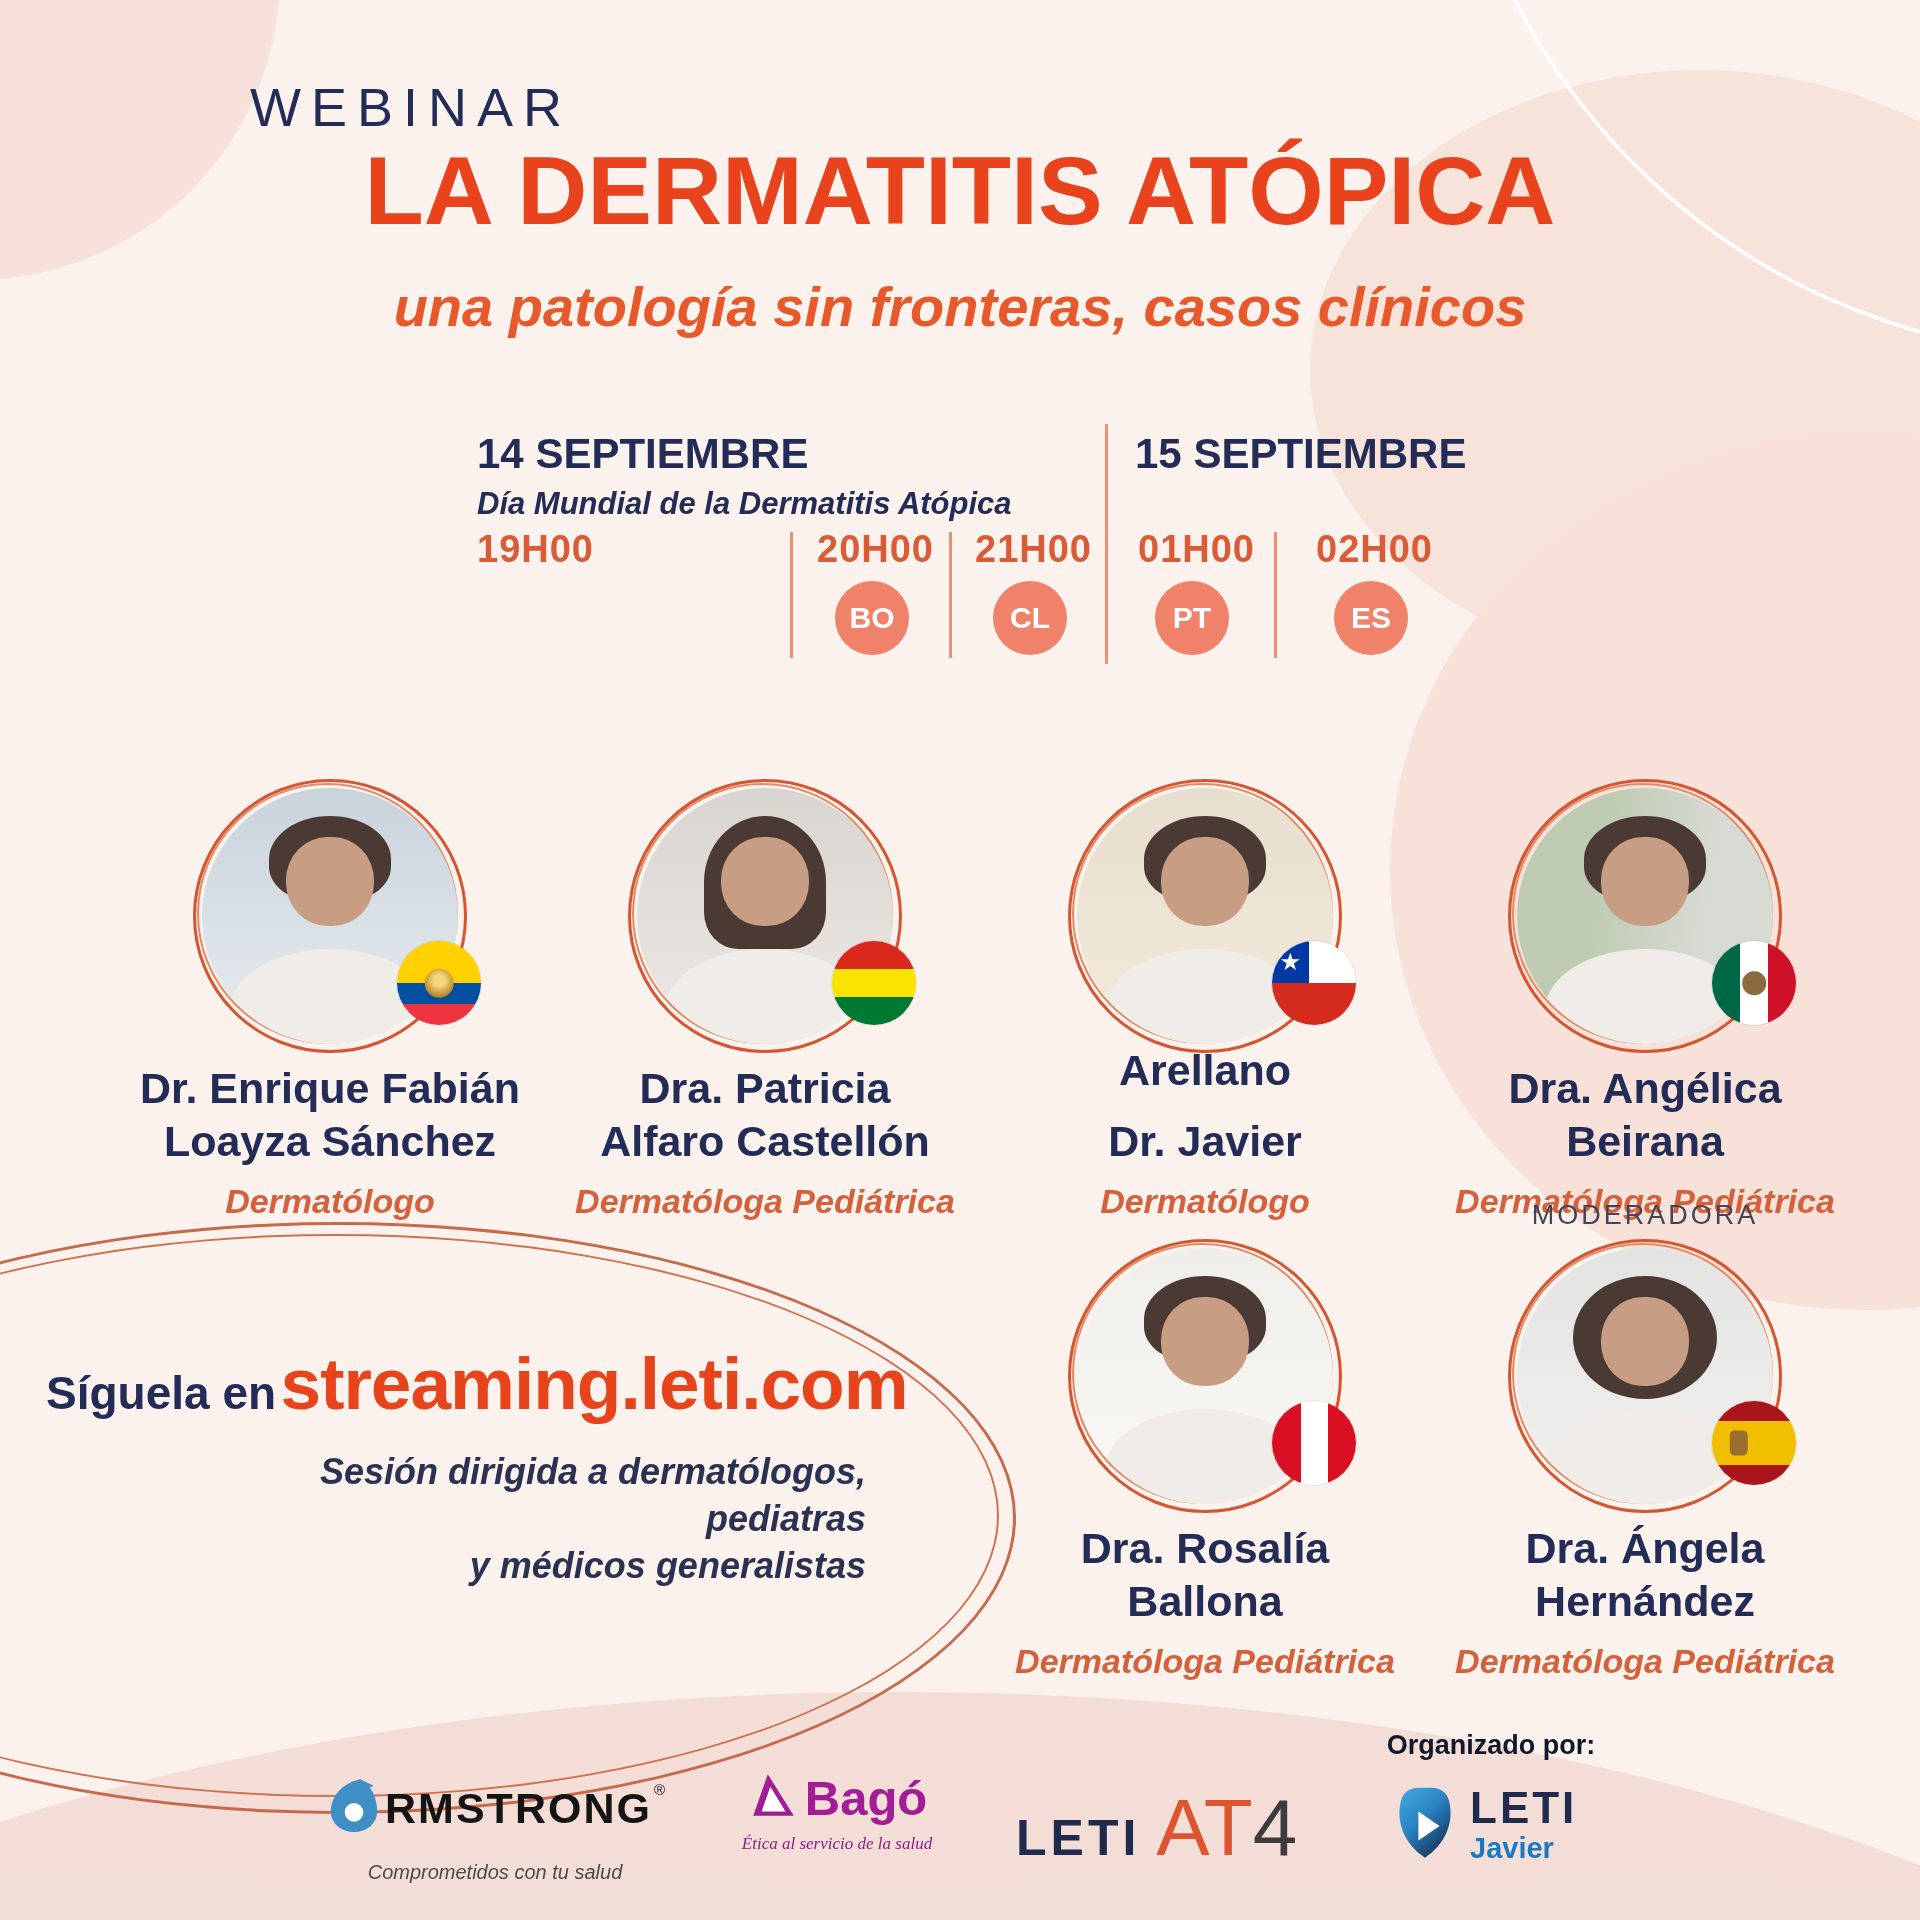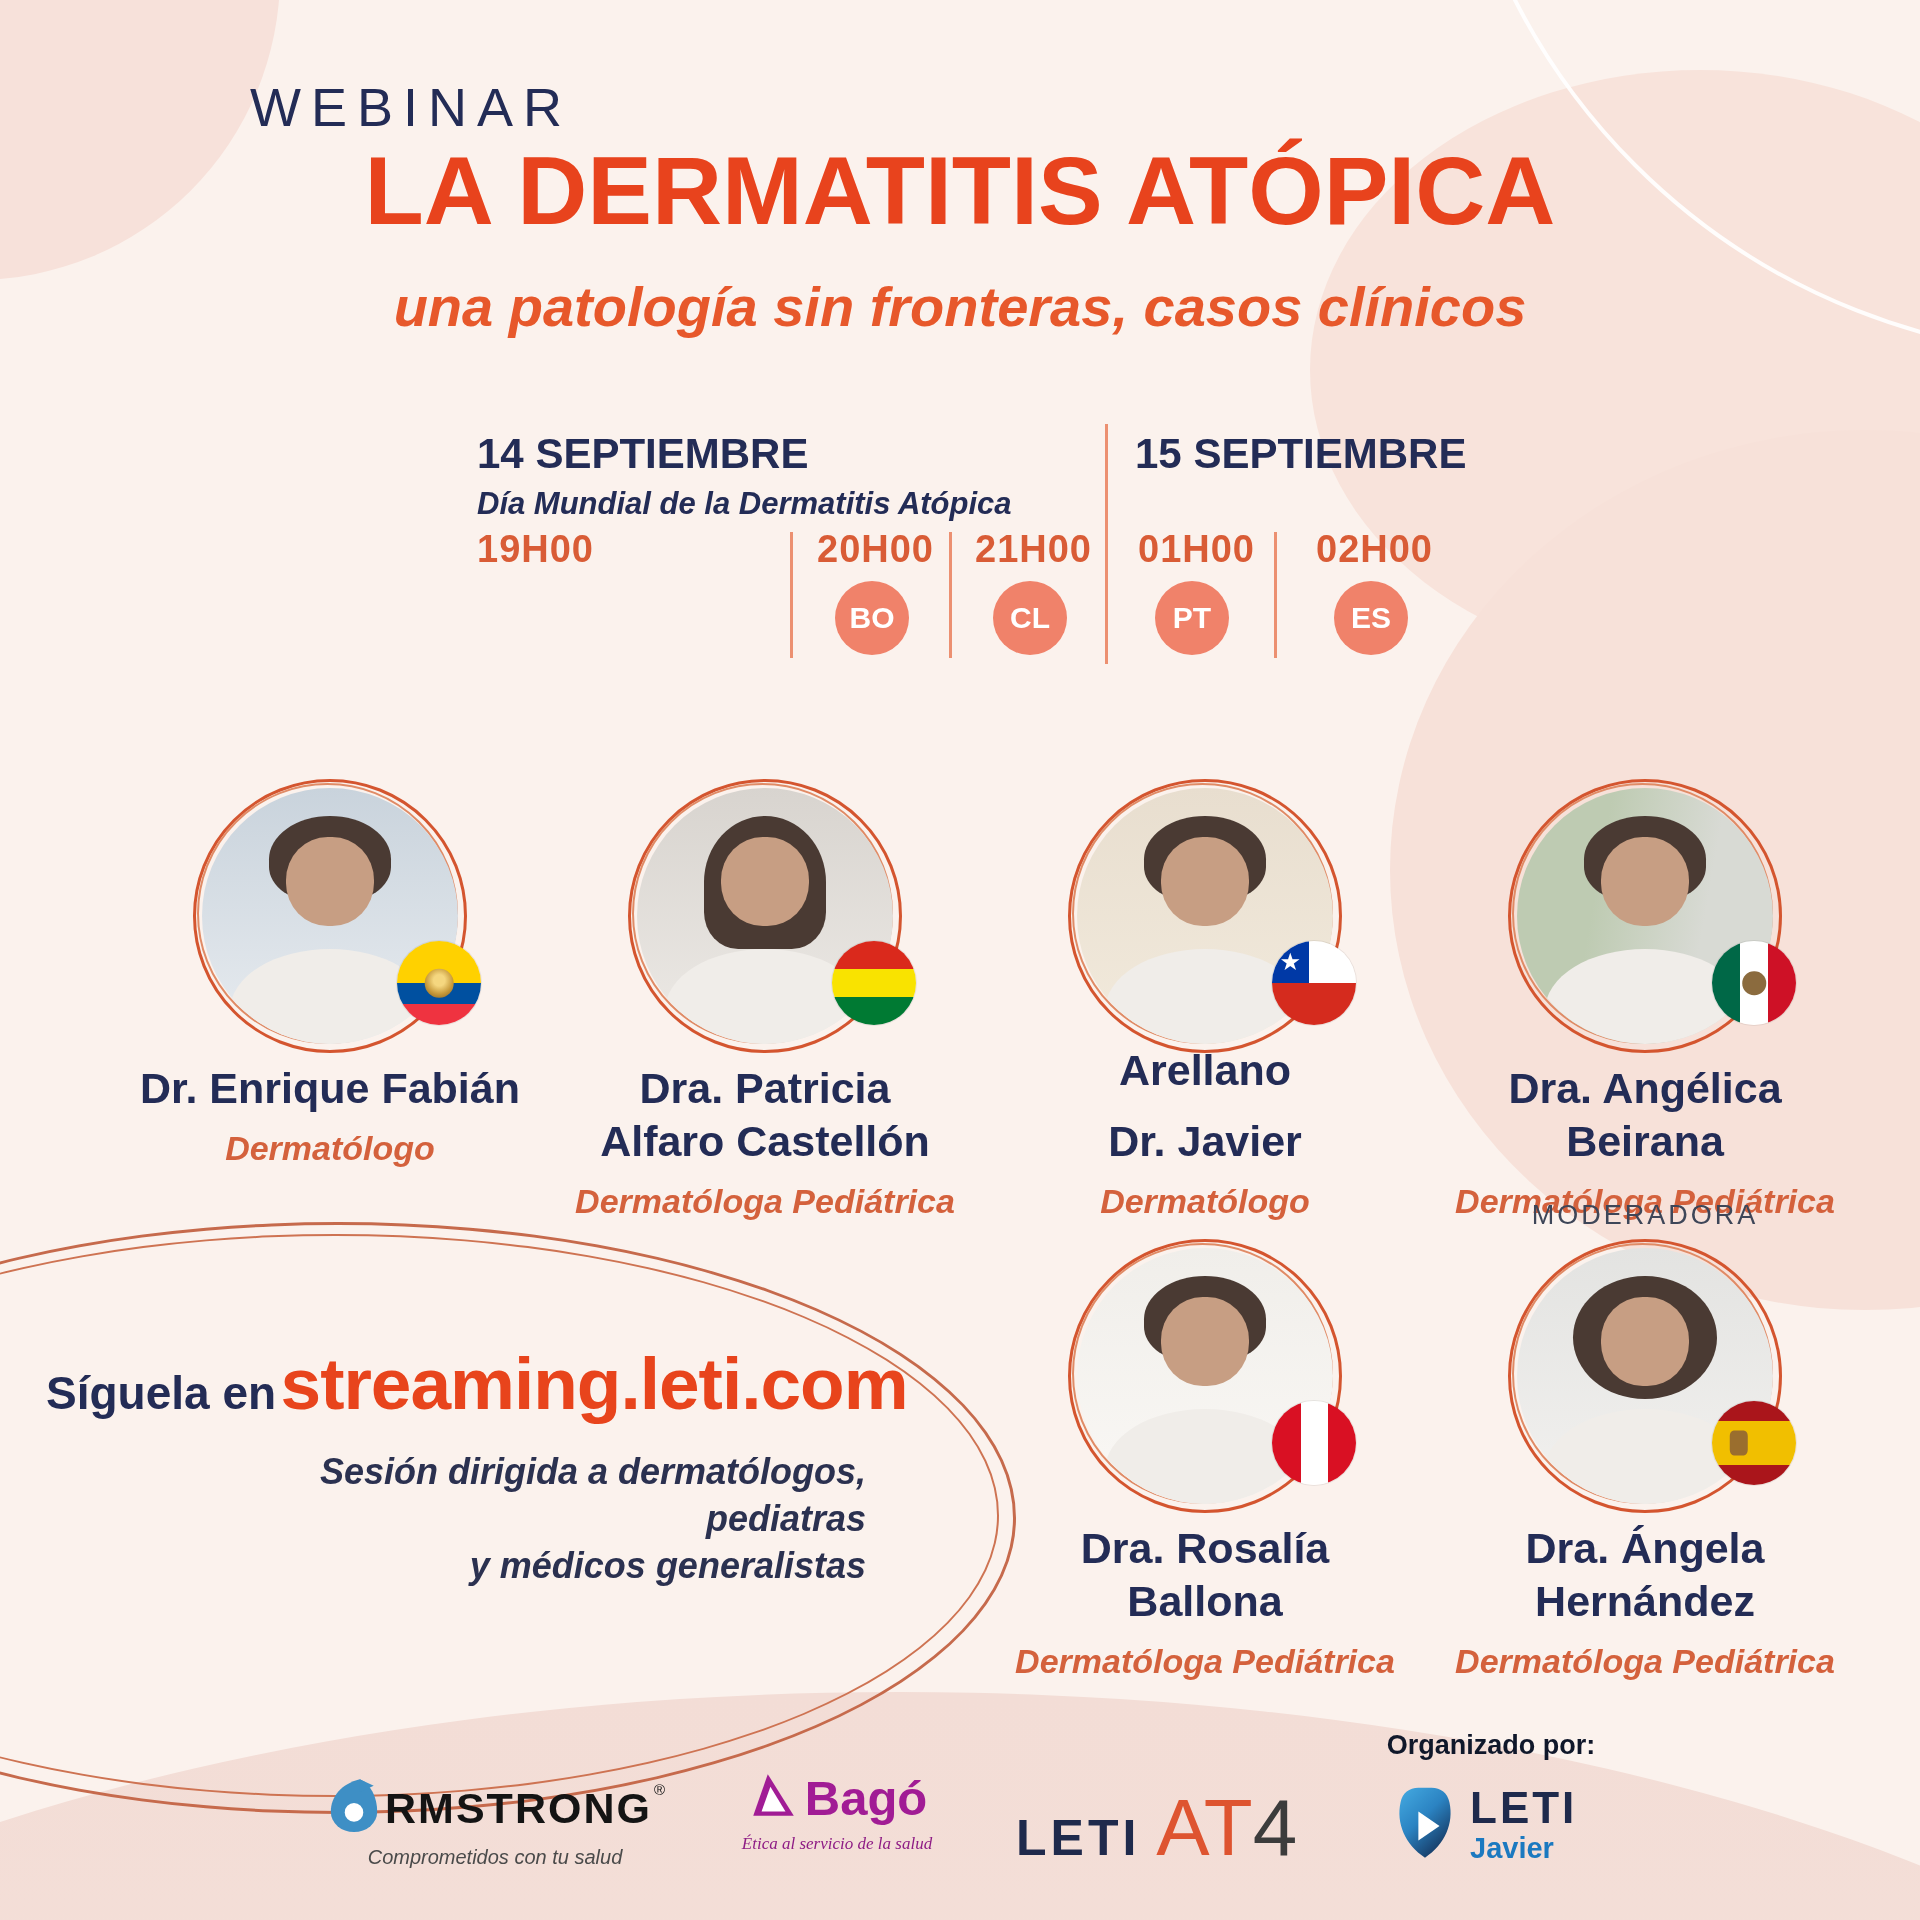--- a/index.html
+++ b/index.html
@@ -114,21 +114,21 @@
               font-size:36px;font-style:italic;font-weight:600;color:#2B3150;line-height:47px;}
 
   
   .organized{position:absolute;left:1386px;top:1730px;width:210px;text-align:center;
              font-size:27px;font-weight:700;color:#0f172a;}
   .logo{position:absolute;}
   .logo-armstrong{left:330px;top:1777px;width:330px;text-align:center;}
   .arm-row{display:flex;align-items:center;justify-content:center;gap:2px;}
   .arm-text{font-size:43px;font-weight:700;color:#141414;letter-spacing:2px;}
   .arm-reg{font-size:15px;color:#141414;align-self:flex-start;margin-top:4px;}
-  .arm-tag{margin-top:7px;font-size:20px;font-style:italic;color:#4A4A4A;}
+  .arm-tag{margin-top:22px;font-size:20px;font-style:italic;color:#4A4A4A;}
   .logo-bago{left:712px;top:1770px;width:250px;text-align:center;}
   .bago-row{display:flex;align-items:center;justify-content:center;gap:6px;}
   .bago-text{font-size:49px;font-weight:800;color:#A11C95;}
   .bago-tag{margin-top:8px;font-size:17px;font-style:italic;color:#8E1C85;
             font-family:"Liberation Serif", serif;}
   .logo-letiat4{left:1016px;top:1782px;display:flex;align-items:baseline;}
   .lat-leti{font-size:50px;font-weight:800;color:#1F2A4C;letter-spacing:4px;}
   .lat-at{font-size:80px;font-weight:500;color:#DE5430;margin-left:16px;}
   .lat-4{font-size:80px;font-weight:300;color:#3C3C3C;}
   .logo-letipharma{left:1392px;top:1782px;display:flex;align-items:center;gap:12px;}
@@ -201,20 +201,21 @@
           <div class="sil-body"></div>
         </div>
         <div class="flag flag-ec">
           <div class="s1"></div>
             <div class="s2"></div>
             <div class="s3"></div>
             <div class="em"></div>
         </div>
       </div>
       <div class="sp-name first">Dr. Enrique Fabián</div>
+      <div class="sp-name">Loayza Sánchez</div>
       <div class="sp-role">Dermatólogo</div>
     </div>
 
     <div class="card" style="left:545px;top:788px;">
       <div class="photo-wrap">
         <div class="ring"></div>
         <div class="photo bg-2">
           <div class="sil-hair" style="height:52%;border-radius:50% 50% 28% 28%;"></div>
           <div class="sil-face"></div>
           <div class="sil-body"></div>

